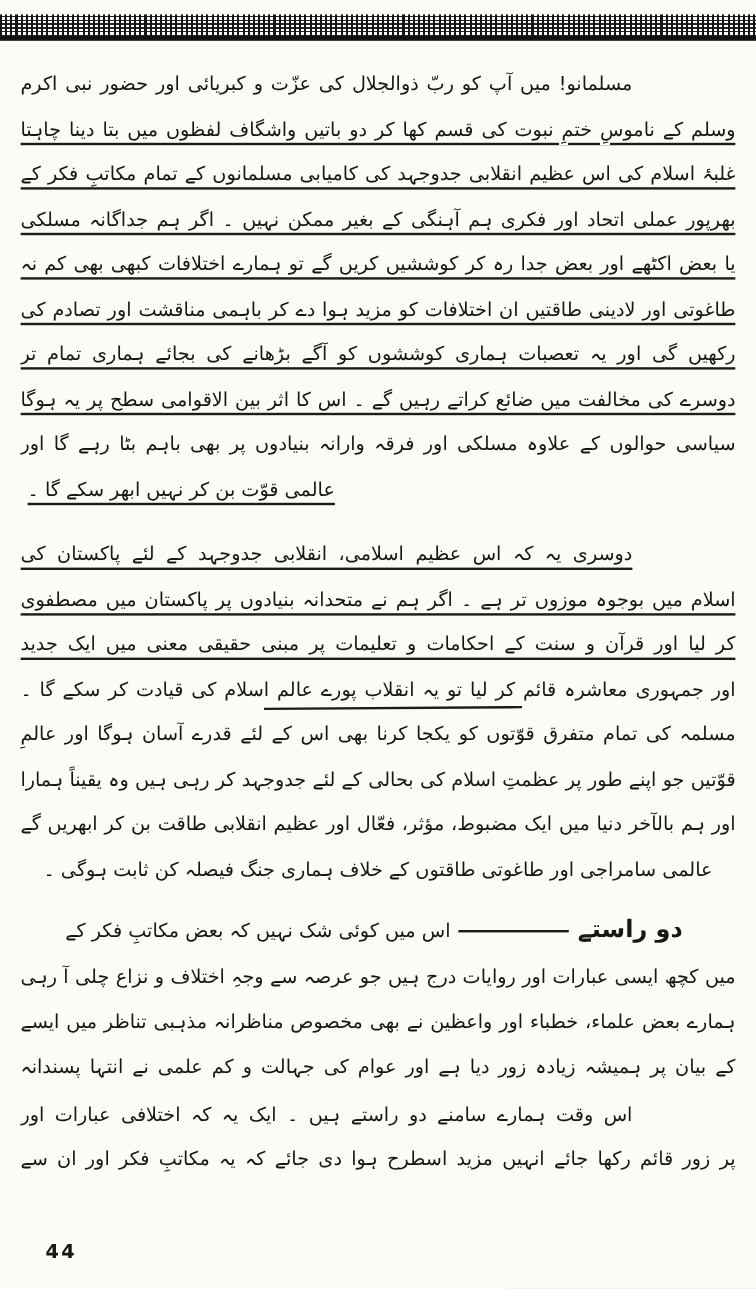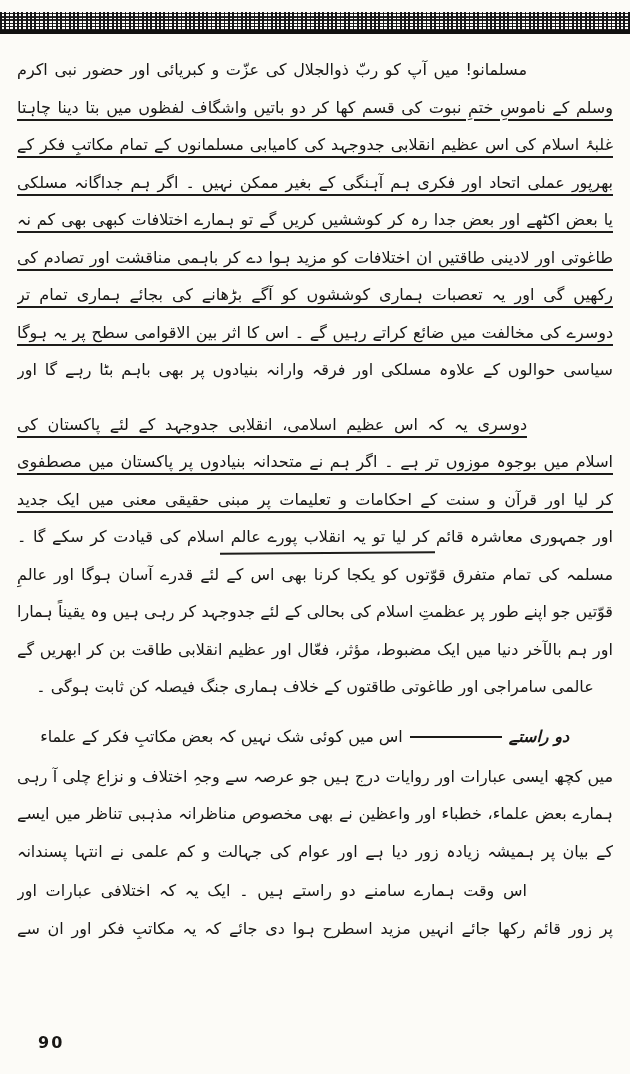--- a/index.html
+++ b/index.html
@@ -51,21 +51,21 @@
   .u-mid::after{
     content:"";position:absolute;bottom:3px;right:30%;width:36%;height:1.8px;
     background:#1d1c1a;transform:rotate(-.4deg);
   }
   .heading-line{
     height:42px;line-height:40px;
     text-align:right;text-align-last:right;
     padding-right:44px;
   }
   .heading{
-    font-size:16px;font-weight:bold;letter-spacing:.5px;font-style:italic;
+    font-size:20px;font-weight:bold;letter-spacing:.5px;
   }
   .dash{
     display:inline-block;width:92px;height:2px;
     background:#1b1a18;vertical-align:4px;margin:0 7px;
   }
   .rest{font-size:16px;}
   .footer-pagenum{
     position:absolute;left:38px;top:1033px;
     font-size:16px;font-weight:bold;letter-spacing:2px;
     direction:rtl;
@@ -86,20 +86,21 @@
       <div class="para">
         <div class="line indent">مسلمانو! میں آپ کو ربّ ذوالجلال کی عزّت و کبریائی اور حضور نبی اکرم صلی اللہ علیہ وآلہٖ</div>
         <div class="line u-full">وسلم کے ناموسِ ختمِ نبوت کی قسم کھا کر دو باتیں واشگاف لفظوں میں بتا دینا چاہتا ہوں ۔ ایک یہ کہ</div>
         <div class="line u-full">غلبۂ اسلام کی اس عظیم انقلابی جدوجہد کی کامیابی مسلمانوں کے تمام مکاتبِ فکر کے درمیان ممکنہ حد تک</div>
         <div class="line u-full">بھرپور عملی اتحاد اور فکری ہم آہنگی کے بغیر ممکن نہیں ۔ اگر ہم جداگانہ مسلکی بنیادوں پر الگ جنگ لڑیں گے</div>
         <div class="line u-full">یا بعض اکٹھے اور بعض جدا رہ کر کوششیں کریں گے تو ہمارے اختلافات کبھی بھی کم نہ ہوں گے بلکہ سامراجی</div>
         <div class="line u-full">طاغوتی اور لادینی طاقتیں ان اختلافات کو مزید ہوا دے کر باہمی مناقشت اور تصادم کی فضا برقرار</div>
         <div class="line u-full">رکھیں گی اور یہ تعصبات ہماری کوششوں کو آگے بڑھانے کی بجائے ہماری تمام تر توانائیاں ایک</div>
         <div class="line u-full">دوسرے کی مخالفت میں ضائع کراتے رہیں گے ۔ اس کا اثر بین الاقوامی سطح پر یہ ہوگا کہ عالمِ اسلام دیگر</div>
         <div class="line">سیاسی حوالوں کے علاوہ مسلکی اور فرقہ وارانہ بنیادوں پر بھی باہم بٹا رہے گا اور اسلام کبھی بھی ایک</div>
+        <div class="line u-full align-left">عالمی قوّت بن کر نہیں ابھر سکے گا ۔</div>
       </div>
       <div class="para">
         <div class="line u-full indent">دوسری یہ کہ اس عظیم اسلامی، انقلابی جدوجہد کے لئے پاکستان کی سرزمین پورے عالم</div>
         <div class="line u-full">اسلام میں بوجوہ موزوں تر ہے ۔ اگر ہم نے متحدانہ بنیادوں پر پاکستان میں مصطفوی انقلاب بپا</div>
         <div class="line u-full">کر لیا اور قرآن و سنت کے احکامات و تعلیمات پر مبنی حقیقی معنی میں ایک جدید اسلامی، فلاحی</div>
         <div class="line u-mid">اور جمہوری معاشرہ قائم کر لیا تو یہ انقلاب پورے عالم اسلام کی قیادت کر سکے گا ۔ عالمی سطح پر امّتِ</div>
         <div class="line">مسلمہ کی تمام متفرق قوّتوں کو یکجا کرنا بھی اس کے لئے قدرے آسان ہوگا اور عالمِ اسلام کی انقلابی</div>
         <div class="line">قوّتیں جو اپنے طور پر عظمتِ اسلام کی بحالی کے لئے جدوجہد کر رہی ہیں وہ یقیناً ہمارا ساتھ دیں گی</div>
         <div class="line">اور ہم بالآخر دنیا میں ایک مضبوط، مؤثر، فعّال اور عظیم انقلابی طاقت بن کر ابھریں گے اور انشاءاللہ</div>
         <div class="line align-center">عالمی سامراجی اور طاغوتی طاقتوں کے خلاف ہماری جنگ فیصلہ کن ثابت ہوگی ۔</div>
@@ -108,15 +109,15 @@
         <div class="line heading-line"><span class="heading">دو راستے</span><span class="dash"></span><span class="rest">اس میں کوئی شک نہیں کہ بعض مکاتبِ فکر کے علماء کی چند کتابوں</span></div>
         <div class="line">میں کچھ ایسی عبارات اور روایات درج ہیں جو عرصہ سے وجہِ اختلاف و نزاع چلی آ رہی ہیں ۔ مزید یہ کہ</div>
         <div class="line">ہمارے بعض علماء، خطباء اور واعظین نے بھی مخصوص مناظرانہ مذہبی تناظر میں ایسے اختلافی مسائل</div>
         <div class="line">کے بیان پر ہمیشہ زیادہ زور دیا ہے اور عوام کی جہالت و کم علمی نے انتہا پسندانہ رجحانات اور باہمی</div>
       </div>
       <div class="para">
         <div class="line indent">اس وقت ہمارے سامنے دو راستے ہیں ۔ ایک یہ کہ اختلافی عبارات اور روایات و مندرجات</div>
         <div class="line">پر زور قائم رکھا جائے انہیں مزید اسطرح ہوا دی جائے کہ یہ مکاتبِ فکر اور ان سے منسلک لاکھوں،</div>
       </div>
     </div>
-  <div class="footer-pagenum">90</div>
+  <div class="footer-pagenum">44</div>
   <div class="footer-issue">جنوری ،فروری ۹۲ء</div>
 </div>
 
 </body></html>

